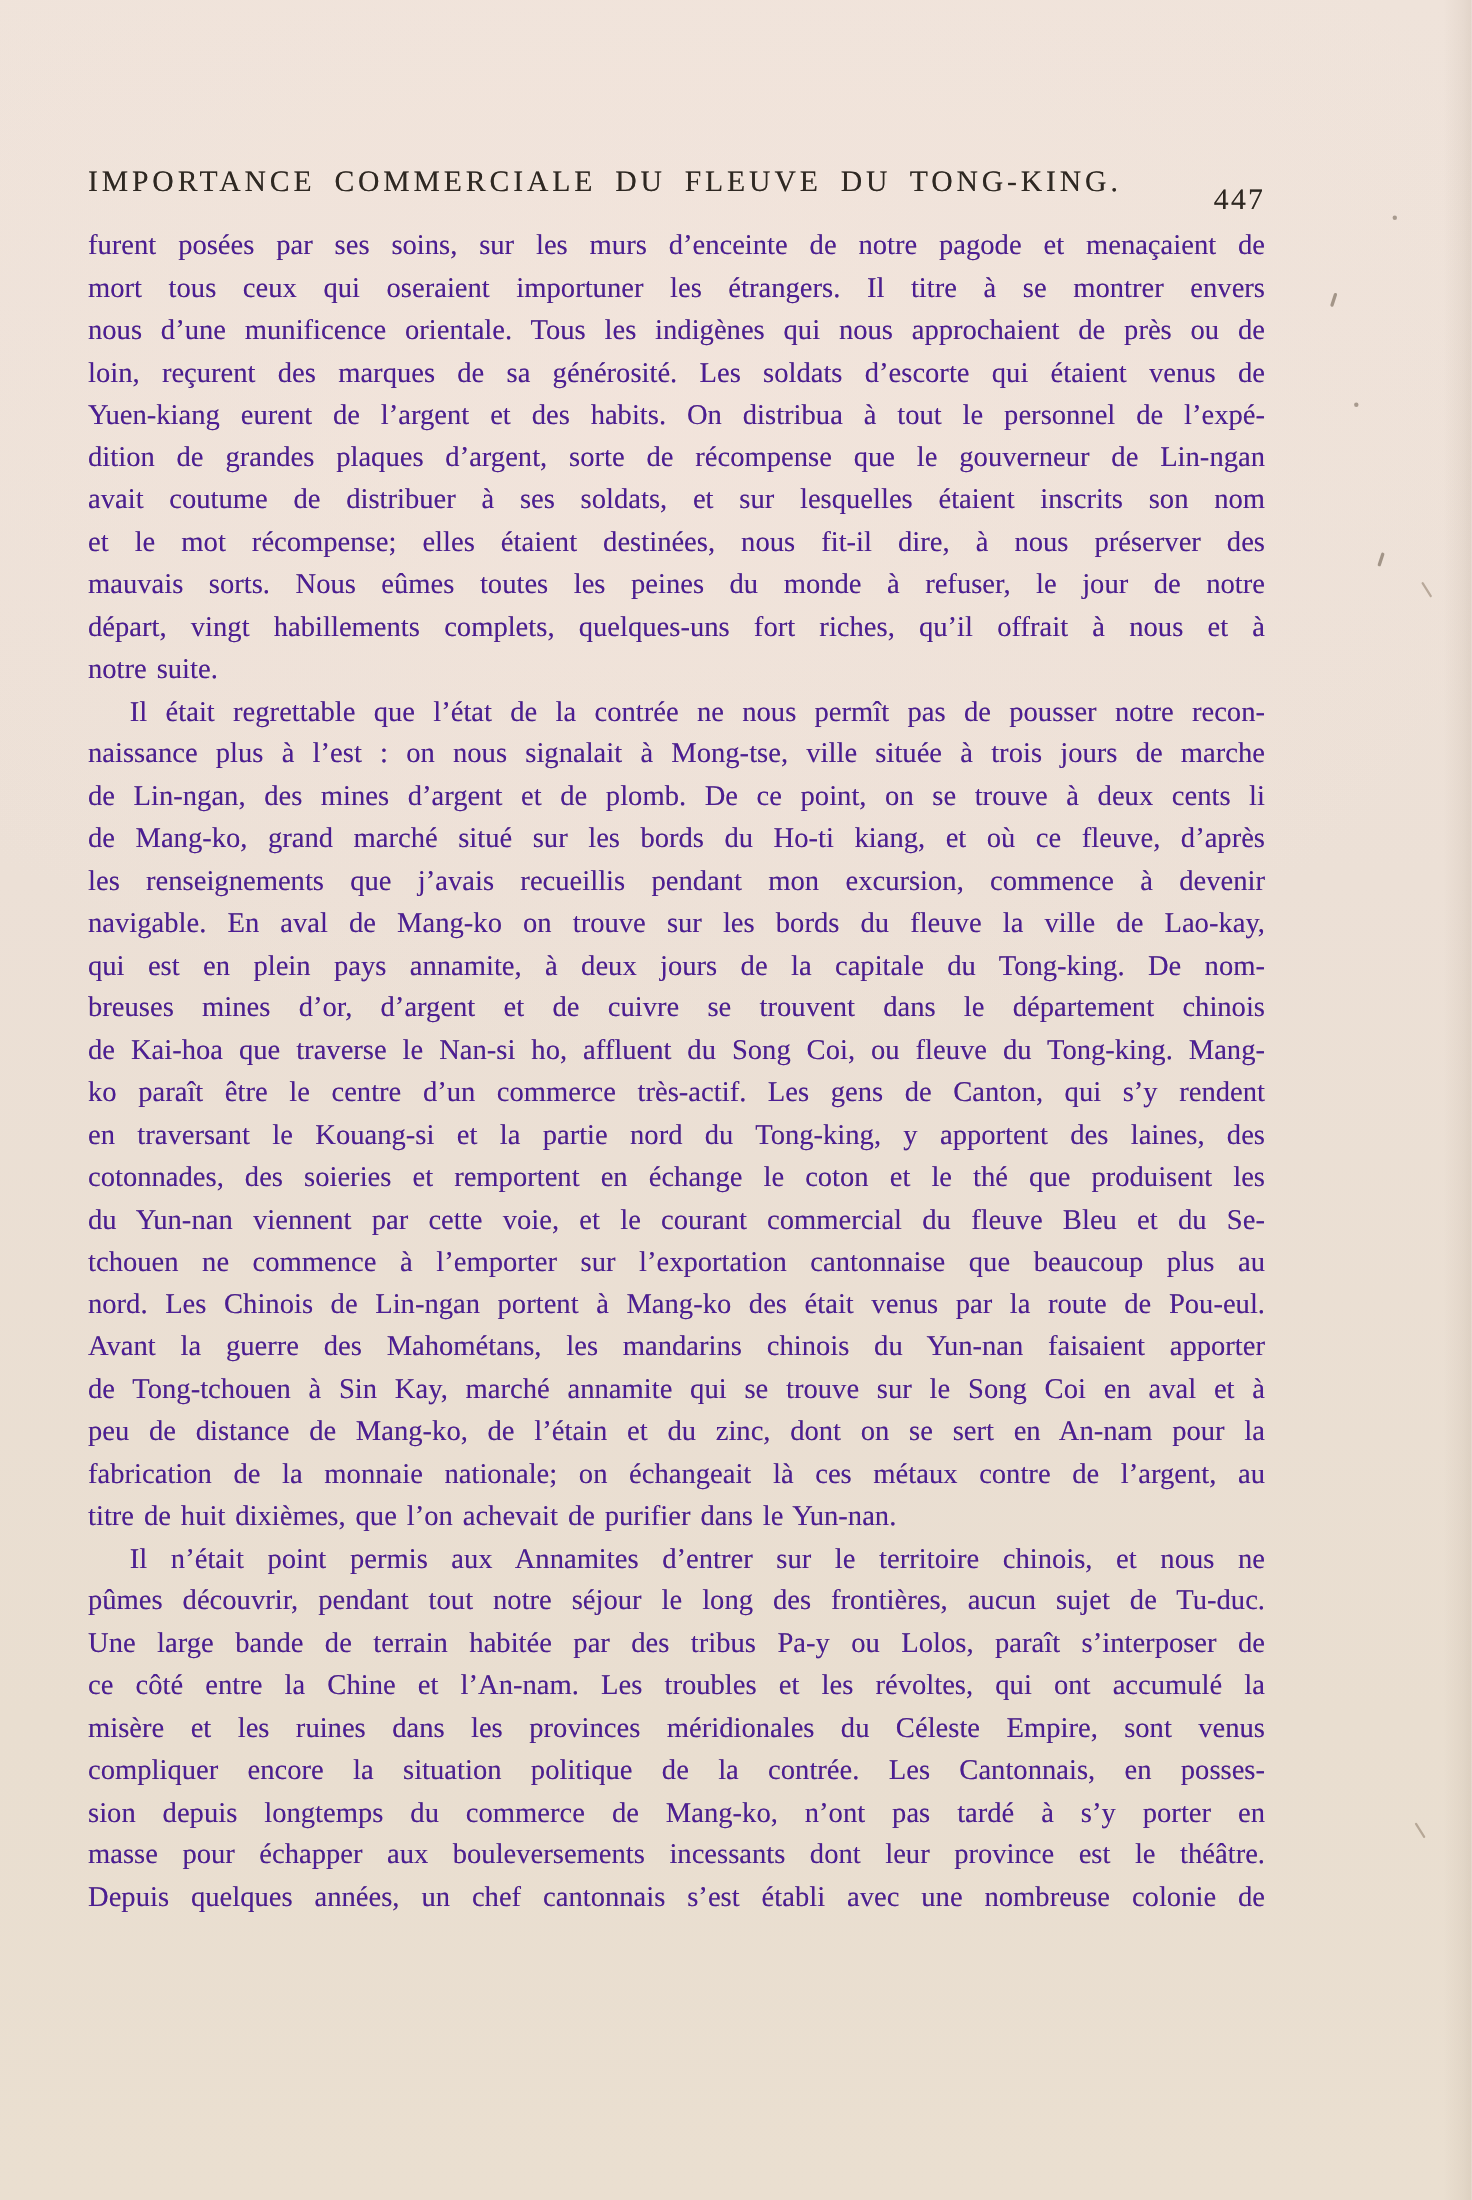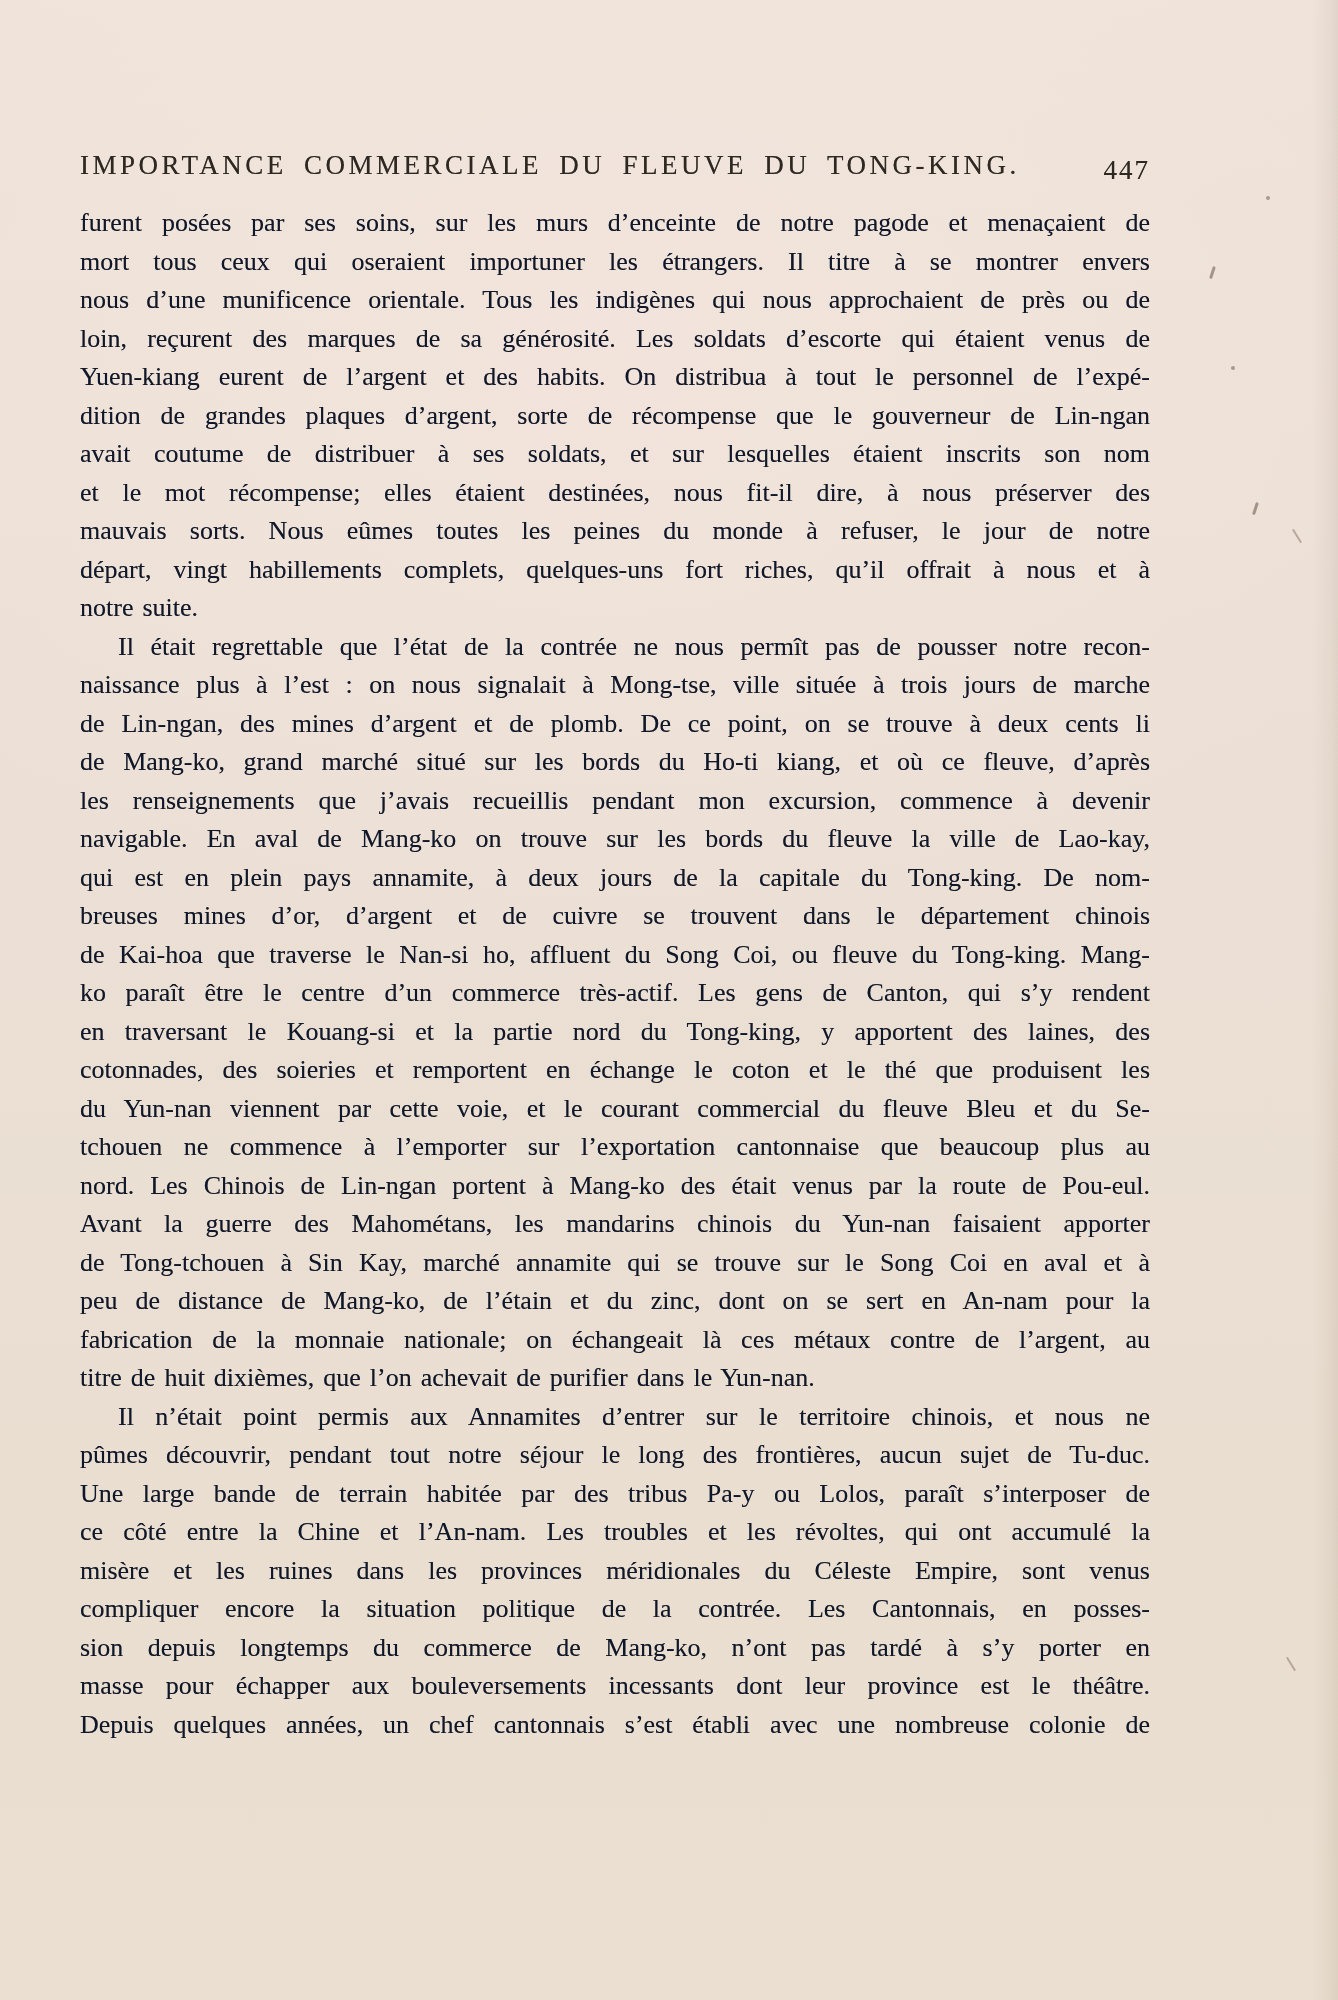--- a/index.html
+++ b/index.html
@@ -39,40 +39,40 @@
     letter-spacing: 3.5px;
     word-spacing: 7px;
     text-align: left;
     color: #2e2822;
     text-shadow: 0 0 0.5px rgba(46,40,34,0.55);
     white-space: nowrap;
   }
   .running-header .page-number {
     position: absolute;
     right: 0;
-    top: 5px;
+    top: 16px;
     letter-spacing: 2px;
   }
   .page-body {
     position: absolute;
     left: 80px;
     top: 204px;
     width: 1070px;
   }
   .paragraph { margin: 0; }
   .line {
     height: 38.5px;
     line-height: 38.5px;
     font-size: 26px;
     word-spacing: 2.5px;
     text-align: justify;
     text-align-last: justify;
     white-space: normal;
     overflow: hidden;
-    color: #0f172a;
+    color: #4c1d95;
     text-shadow: 0 0 0.6px rgba(41,35,30,0.45);
   }
   .line.indent { padding-left: 38px; }
   .line.no-flush { text-align-last: left; }
   .it { }
   
   .speck {
     position: absolute;
     pointer-events: none;
   }

